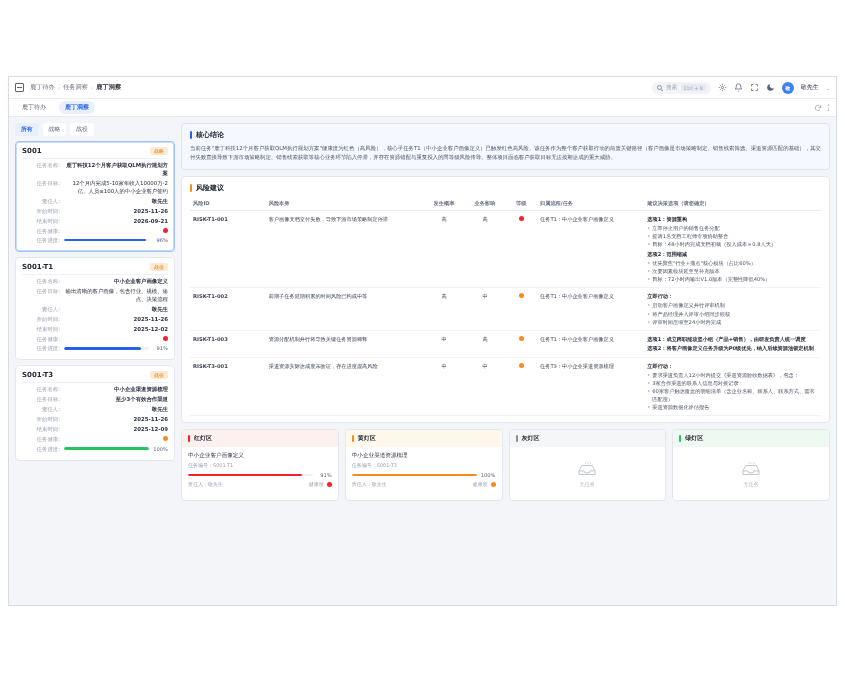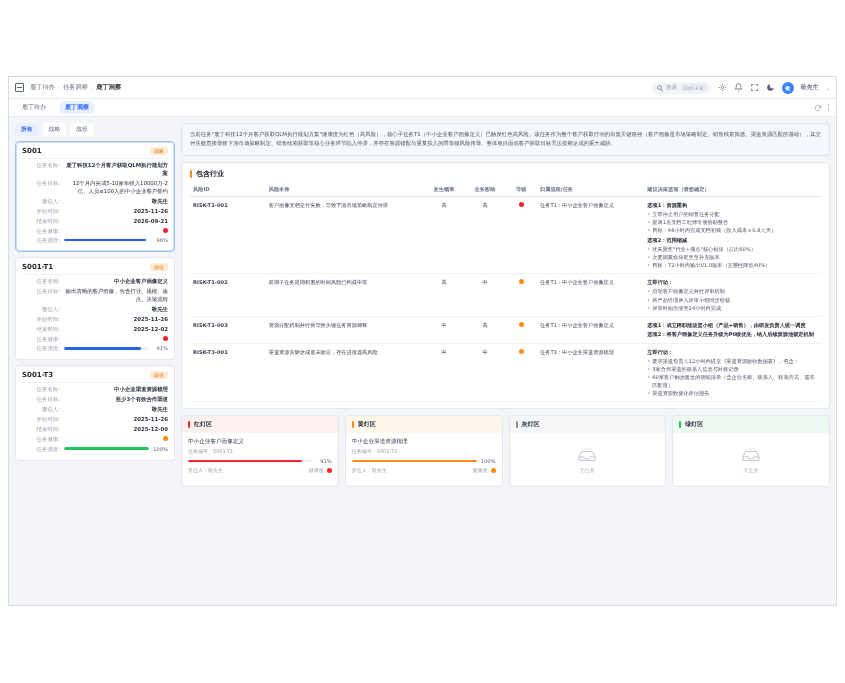--- a/index.html
+++ b/index.html
@@ -346,27 +346,31 @@
             <span class="pct">100%</span>
           </span>
         </div>
       </div>
 
     </div>
 
     <div class="rightcol">
 
       <div class="panel concl">
+        <div class="sec-title">
+          <span class="sec-bar"></span>
+          <span class="sec-txt">核心结论</span>
+        </div>
         <div class="concl-body">当前任务"鹿丁科技12个月客户获取QLM执行规划方案"健康度为红色（高风险），核心子任务T1（中小企业客户画像定义）已触发红色高风险。该任务作为整个客户获取行动的前置关键路径（客户画像是市场策略制定、销售线索筛选、渠道资源匹配的基础），其交付失败直接导致下游市场策略制定、销售线索获取等核心业务环节陷入停滞，并存在资源错配与重复投入的同等级风险传导。整体项目面临客户获取目标无法按期达成的重大威胁。</div>
       </div>
 
       <div class="panel">
         <div class="sec-title">
           <span class="sec-bar orange"></span>
-          <span class="sec-txt">包含行业</span>
+          <span class="sec-txt">风险建议</span>
         </div>
         <table class="risk">
           <colgroup>
             <col style="width:12%">
               <col style="width:25%">
               <col style="width:6.5%">
               <col style="width:6.5%">
             <col style="width:5%">
               <col style="width:17%">
               <col style="width:28%">

